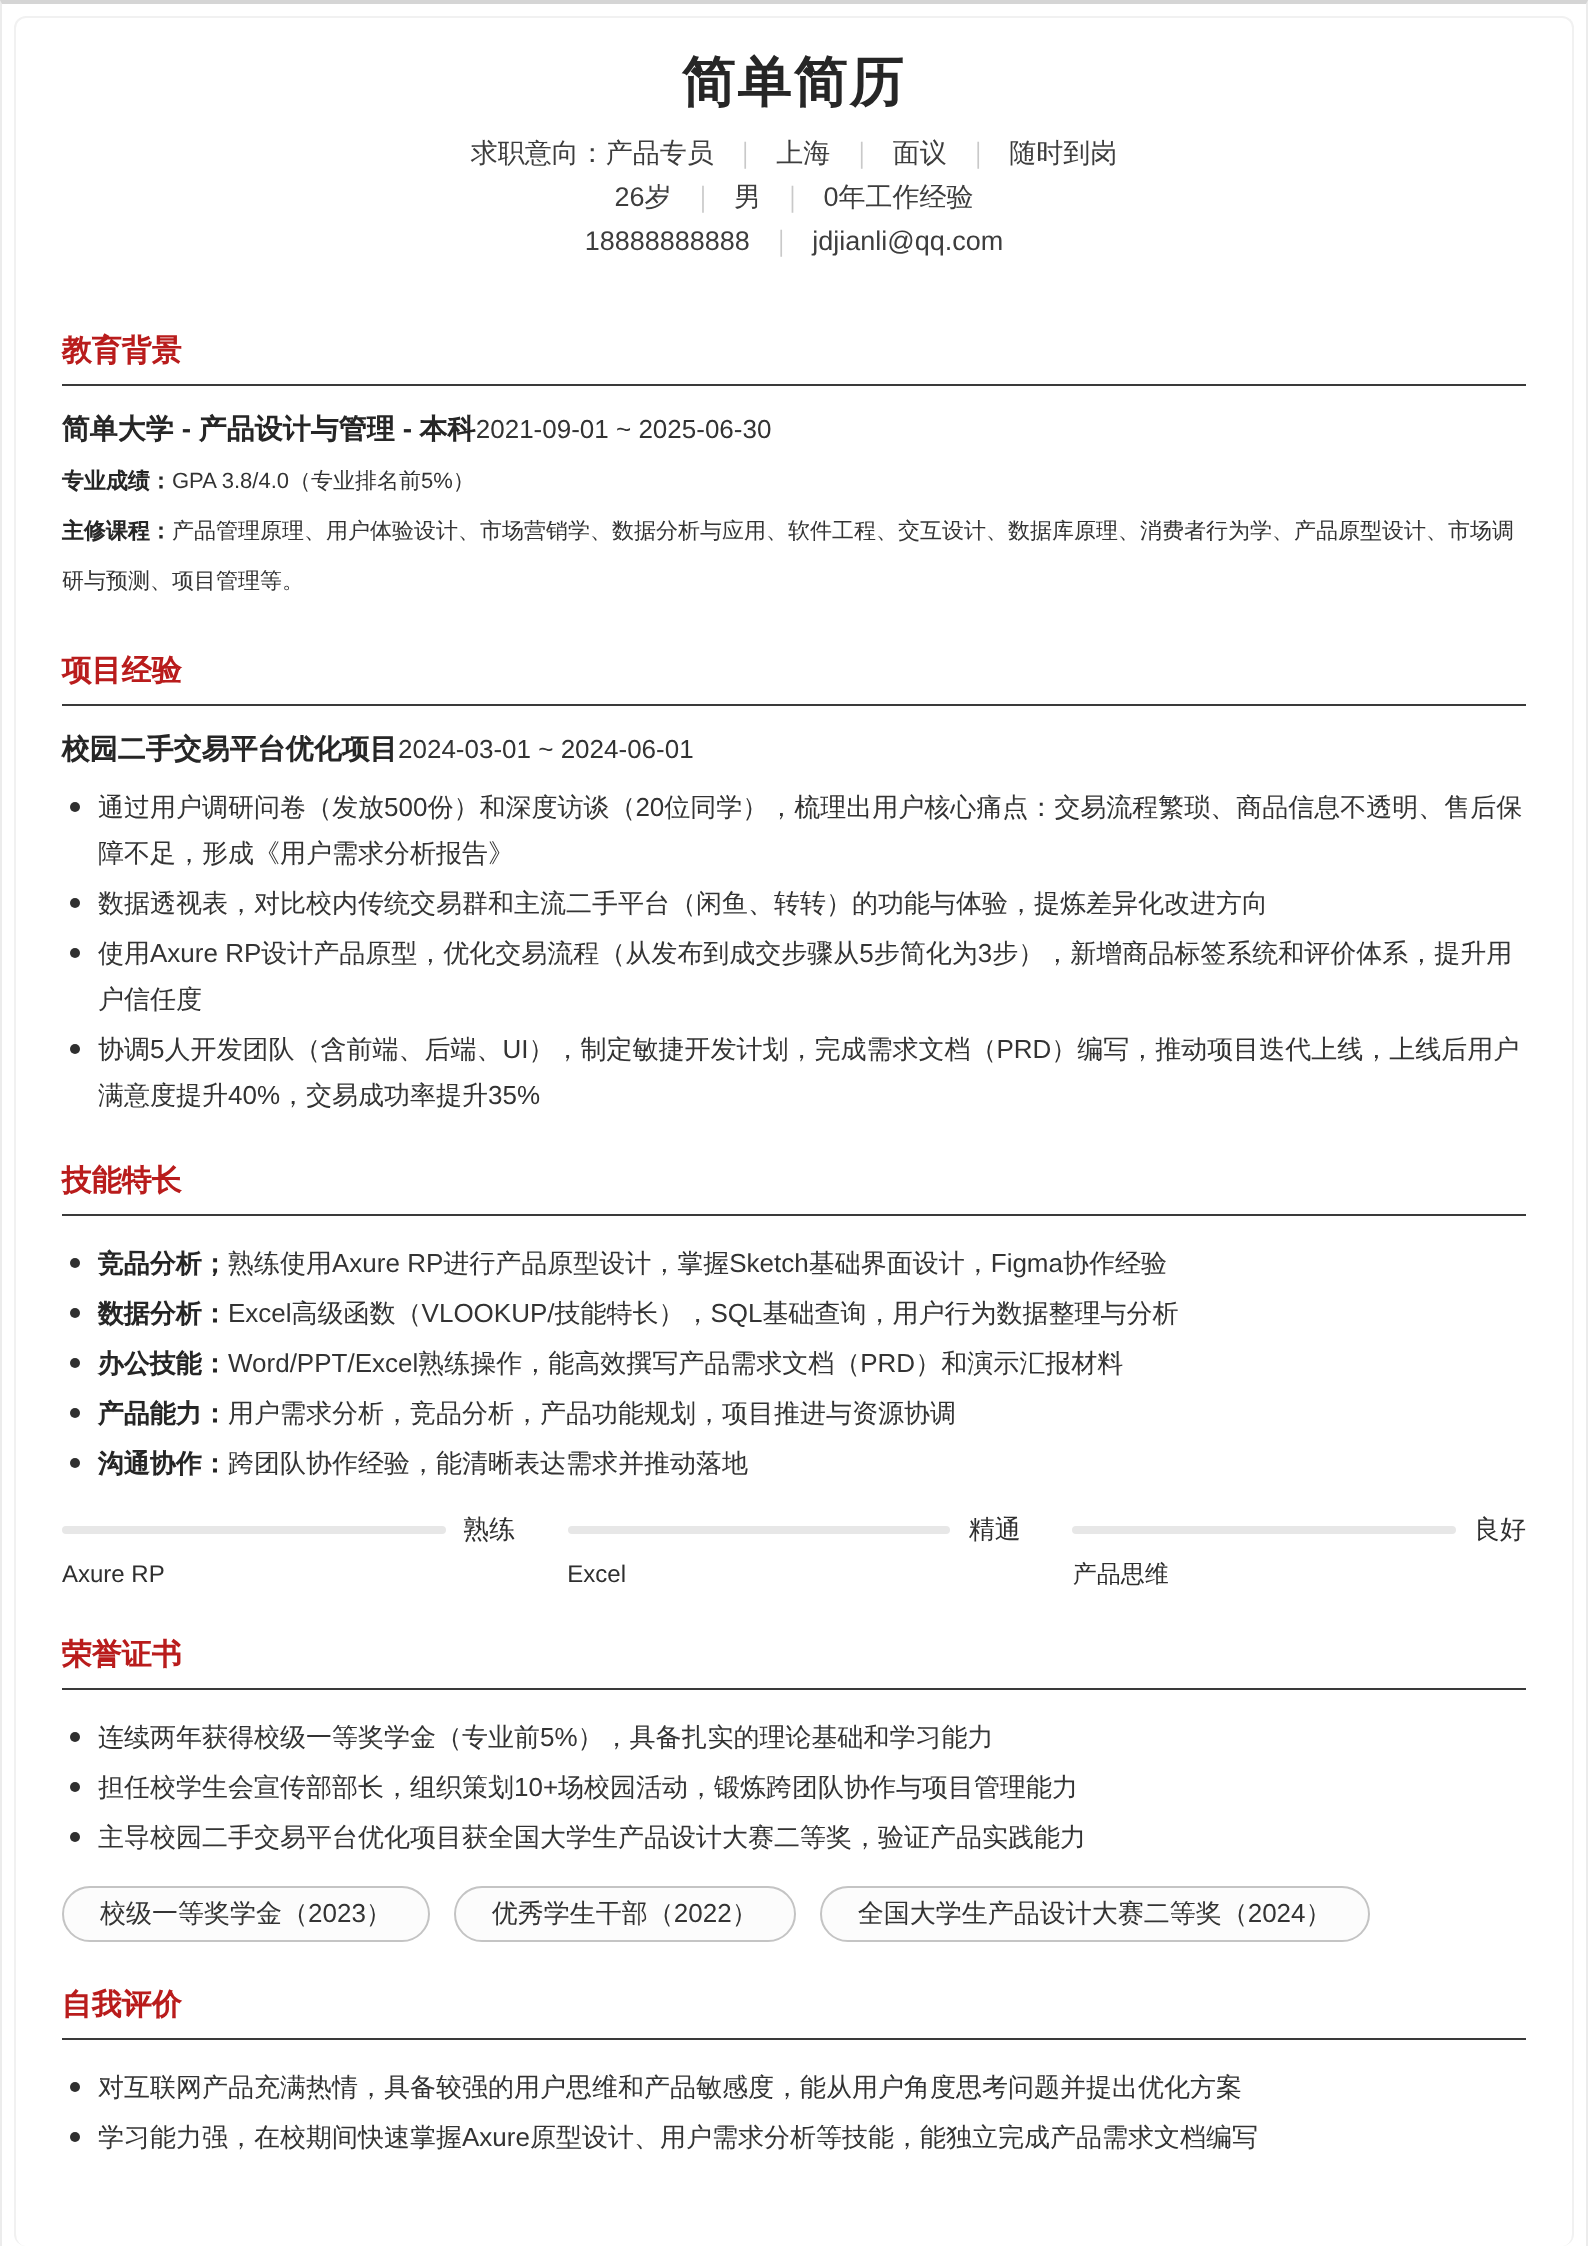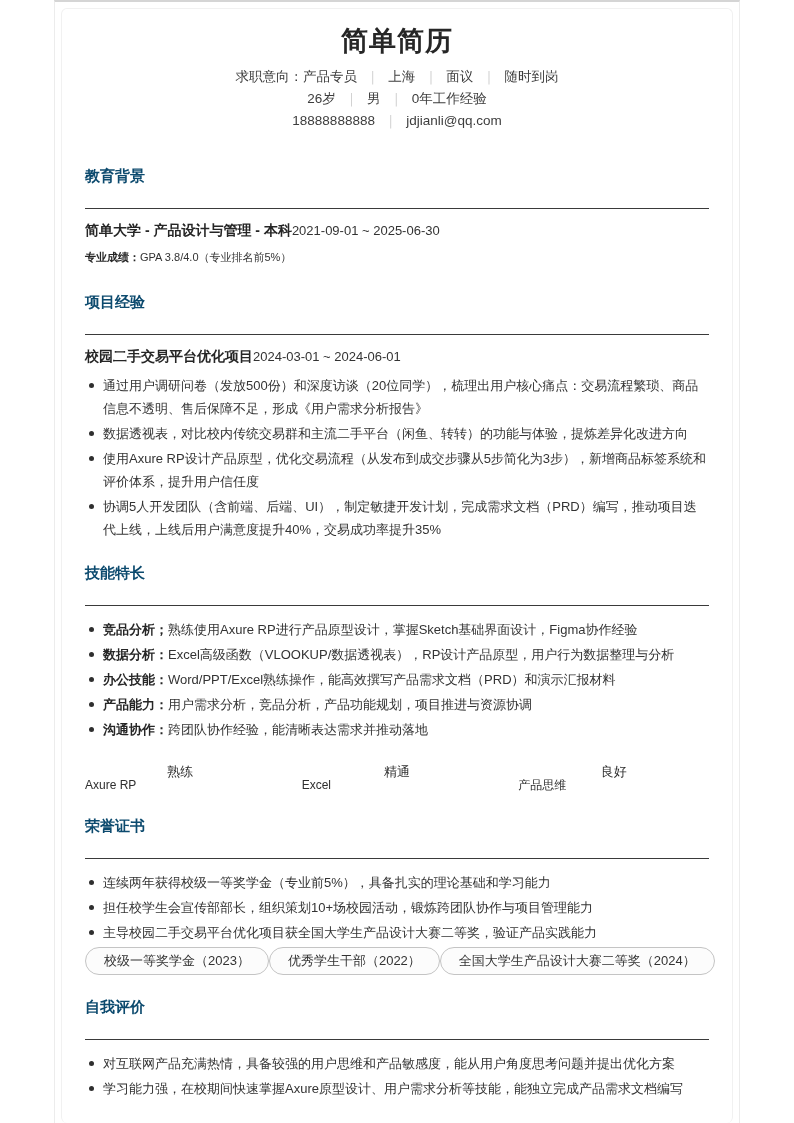--- a/index.html
+++ b/index.html
@@ -1,21 +1,21 @@
 <!DOCTYPE html>
 <html><head>
 <meta charset="utf-8">
 <style>
   * { box-sizing: border-box; }
   html, body { margin: 0; padding: 0; background: #ffffff; }
   body { font-family: "Liberation Sans", "DejaVu Sans", sans-serif; color: #2f2f2f; }
 
   .page {
     position: relative;
-    width: 686px;
+    width: 794px;
     height: 1123px;
     margin: 0 auto;
     background: #fff;
     border-top: 2px solid #d5d5d5;
     border-left: 1px solid #ececec;
     border-right: 1px solid #ececec;
     overflow: hidden;
     padding: 22px 30px 0 30px;
   }
   .inner-frame {
@@ -43,22 +43,22 @@
     color: #3d3d3d;
   }
   .info-line .sep { color: #c9c9c9; padding: 0 9px; }
 
   .section { margin-top: 22px; }
   .section.first { margin-top: 34px; }
   .section-heading {
     font-size: 15px;
     line-height: 20px;
     font-weight: bold;
-    color: #0c4a6e;
-    padding-bottom: 22px;
+    color: #b91c1c;
+    padding-bottom: 6px;
     border-bottom: 1px solid #3a3a3a;
   }
   .section-body { margin-top: 12px; }
 
   .entry-row {
     display: flex;
     justify-content: flex-start;
     align-items: baseline;
     line-height: 18px;
   }
@@ -87,26 +87,26 @@
     background: #2f2f2f;
   }
 
   .skills-grid {
     margin-top: 13px;
     display: grid;
     grid-template-columns: repeat(3, 1fr);
     column-gap: 26px;
     row-gap: 10px;
   }
-  .skill-bar-row { display: flex; align-items: center; gap: 9px; height: 18px; flex-direction: column; }
+  .skill-bar-row { display: flex; align-items: center; gap: 9px; height: 18px; }
   .skill-track { flex: 1; height: 4px; border-radius: 2px; background: #e7e7e7; }
   .skill-level { font-size: 13px; color: #2f2f2f; white-space: nowrap; }
   .skill-name { margin-top: 4px; font-size: 12px; line-height: 18px; color: #2f2f2f; }
 
-  .badges { margin-top: 3px; display: flex; }
+  .badges { margin-top: 13px; display: flex; gap: 12px; }
   .badge {
     border: 1px solid #c4c4c4;
     border-radius: 14px;
     background: #fcfcfc;
     padding: 4px 18px;
     font-size: 13px;
     line-height: 18px;
     color: #333;
     white-space: nowrap;
   }
@@ -133,20 +133,23 @@
     <div class="section-heading">教育背景</div>
     <div class="section-body">
       <div class="entry-row">
         <span class="entry-title">简单大学 - 产品设计与管理 - 本科</span>
         <span class="entry-date">2021-09-01 ~ 2025-06-30</span>
       </div>
       <div class="edu-lines">
         <div class="edu-line">
           <span class="blabel">专业成绩：</span><span>GPA 3.8/4.0（专业排名前5%）</span>
         </div>
+        <div class="edu-line">
+          <span class="blabel">主修课程：</span><span>产品管理原理、用户体验设计、市场营销学、数据分析与应用、软件工程、交互设计、数据库原理、消费者行为学、产品原型设计、市场调研与预测、项目管理等。</span>
+        </div>
       </div>
     </div>
   </div>
 
   <div class="section">
     <div class="section-heading">项目经验</div>
     <div class="section-body">
       <div class="entry-row">
         <span class="entry-title">校园二手交易平台优化项目</span>
         <span class="entry-date">2024-03-01 ~ 2024-06-01</span>
@@ -158,21 +161,21 @@
         <li><span class="dot"></span><span>协调5人开发团队（含前端、后端、UI），制定敏捷开发计划，完成需求文档（PRD）编写，推动项目迭代上线，上线后用户满意度提升40%，交易成功率提升35%</span></li>
       </ul>
     </div>
   </div>
 
   <div class="section">
     <div class="section-heading">技能特长</div>
     <div class="section-body">
       <ul class="bullets flush">
         <li><span class="dot"></span><span class="blabel">竞品分析；</span><span>熟练使用Axure RP进行产品原型设计，掌握Sketch基础界面设计，Figma协作经验</span></li>
-        <li><span class="dot"></span><span class="blabel">数据分析：</span><span>Excel高级函数（VLOOKUP/数据透视表），RP设计产品原型，用户行为数据整理与分析</span></li>
+        <li><span class="dot"></span><span class="blabel">数据分析：</span><span>Excel高级函数（VLOOKUP/技能特长），SQL基础查询，用户行为数据整理与分析</span></li>
         <li><span class="dot"></span><span class="blabel">办公技能：</span><span>Word/PPT/Excel熟练操作，能高效撰写产品需求文档（PRD）和演示汇报材料</span></li>
         <li><span class="dot"></span><span class="blabel">产品能力：</span><span>用户需求分析，竞品分析，产品功能规划，项目推进与资源协调</span></li>
         <li><span class="dot"></span><span class="blabel">沟通协作：</span><span>跨团队协作经验，能清晰表达需求并推动落地</span></li>
       </ul>
 
       <div class="skills-grid">
         <div class="skill">
           <div class="skill-bar-row">
               <div class="skill-track"></div>
               <span class="skill-level">熟练</span>

